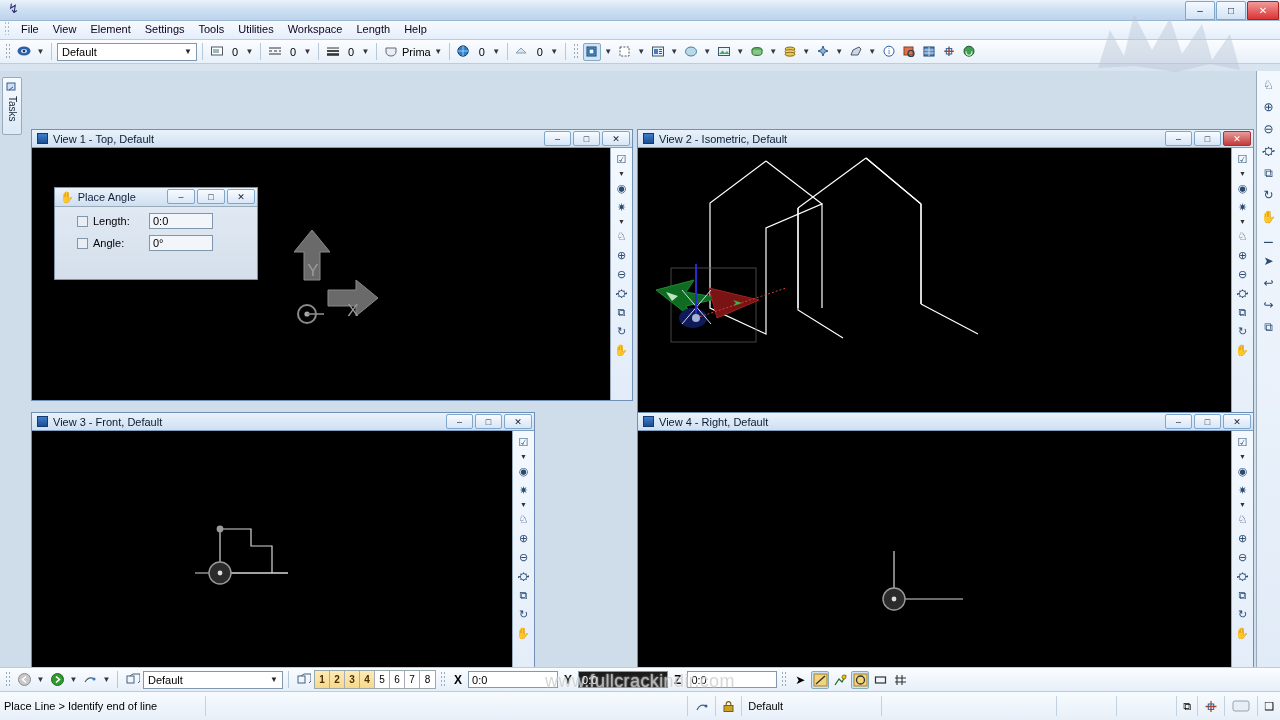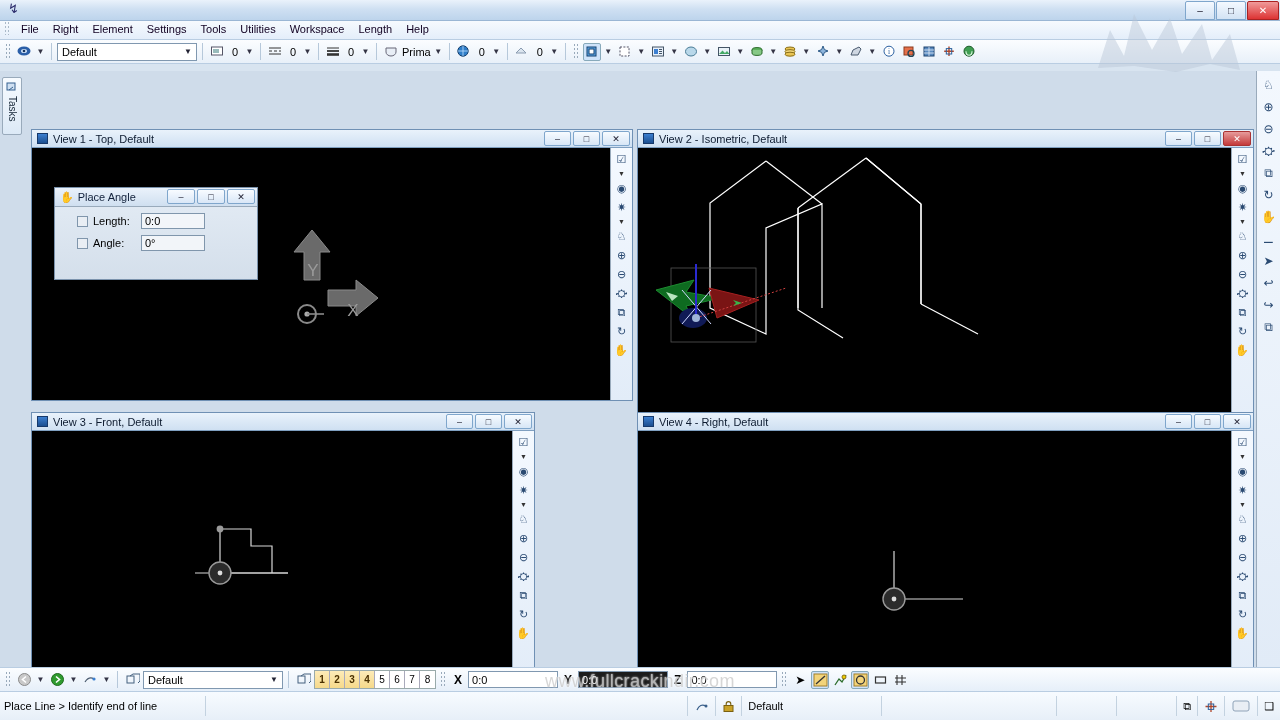--- a/index.html
+++ b/index.html
@@ -104,21 +104,21 @@
   .dlg-title{ height:19px; background:linear-gradient(#eaf2fb,#cfdff0);
     border-bottom:1px solid #9ab; display:flex; align-items:center; padding-left:5px; position:relative;}
   .dlg-title .dicon{ font-size:11px; margin-right:4px; color:#444;}
   .dlg-title .dtext{ font-size:11px; color:#11203a;}
   .dlg-ctrls{ position:absolute; right:2px; top:1px; display:flex; gap:2px;}
   .dlg-ctrls div{ width:28px;height:15px;border:1px solid #7fa6cc;border-radius:2px;
     background:linear-gradient(#f8fbff,#d9e7f7); display:flex;align-items:center;justify-content:center;
     font-size:9px;color:#223;}
   .dlg-row{ display:flex; align-items:center; margin:6px 0 0 22px; }
   .dlg-row .chk{ width:11px;height:11px;border:1px solid #8096ac;background:#e9eef4;margin-right:5px;}
-  .dlg-row label{ width:48px; font-size:11px; }
+  .dlg-row label{ width:56px; font-size:11px; }
   .dlg-row input{ width:64px; height:16px; border:1px solid #8096ac; background:#f2f5f9;
     font-size:11px; padding:0 3px; font-family:"Liberation Sans",sans-serif;}
   
   .botbar{
     position:absolute; left:0; right:0; bottom:29px; height:24px;
     background:linear-gradient(#fbfdff,#e6eff9); border-top:1px solid #b9cde2;
     display:flex; align-items:center; gap:2px; padding-left:3px;
   }
   .vgroups{ display:flex; border:1px solid #9aa; }
   .vgroups span{ width:15px;height:17px; display:flex;align-items:center;justify-content:center;
@@ -155,21 +155,21 @@
   <div class="wincontrols">
     <div>–</div>
     <div>□</div>
     <div class="close">✕</div>
   </div>
 </div>
 
 <div class="menubar">
   <span class="grip"></span>
   <span class="mi">File</span>
-  <span class="mi">Right</span>
+  <span class="mi">View</span>
   <span class="mi">Element</span>
   <span class="mi">Settings</span>
   <span class="mi">Tools</span>
   <span class="mi">Utilities</span>
   <span class="mi">Workspace</span>
   <span class="mi">Length</span>
   <span class="mi">Help</span>
 </div>
 
 <div class="toolbar">

